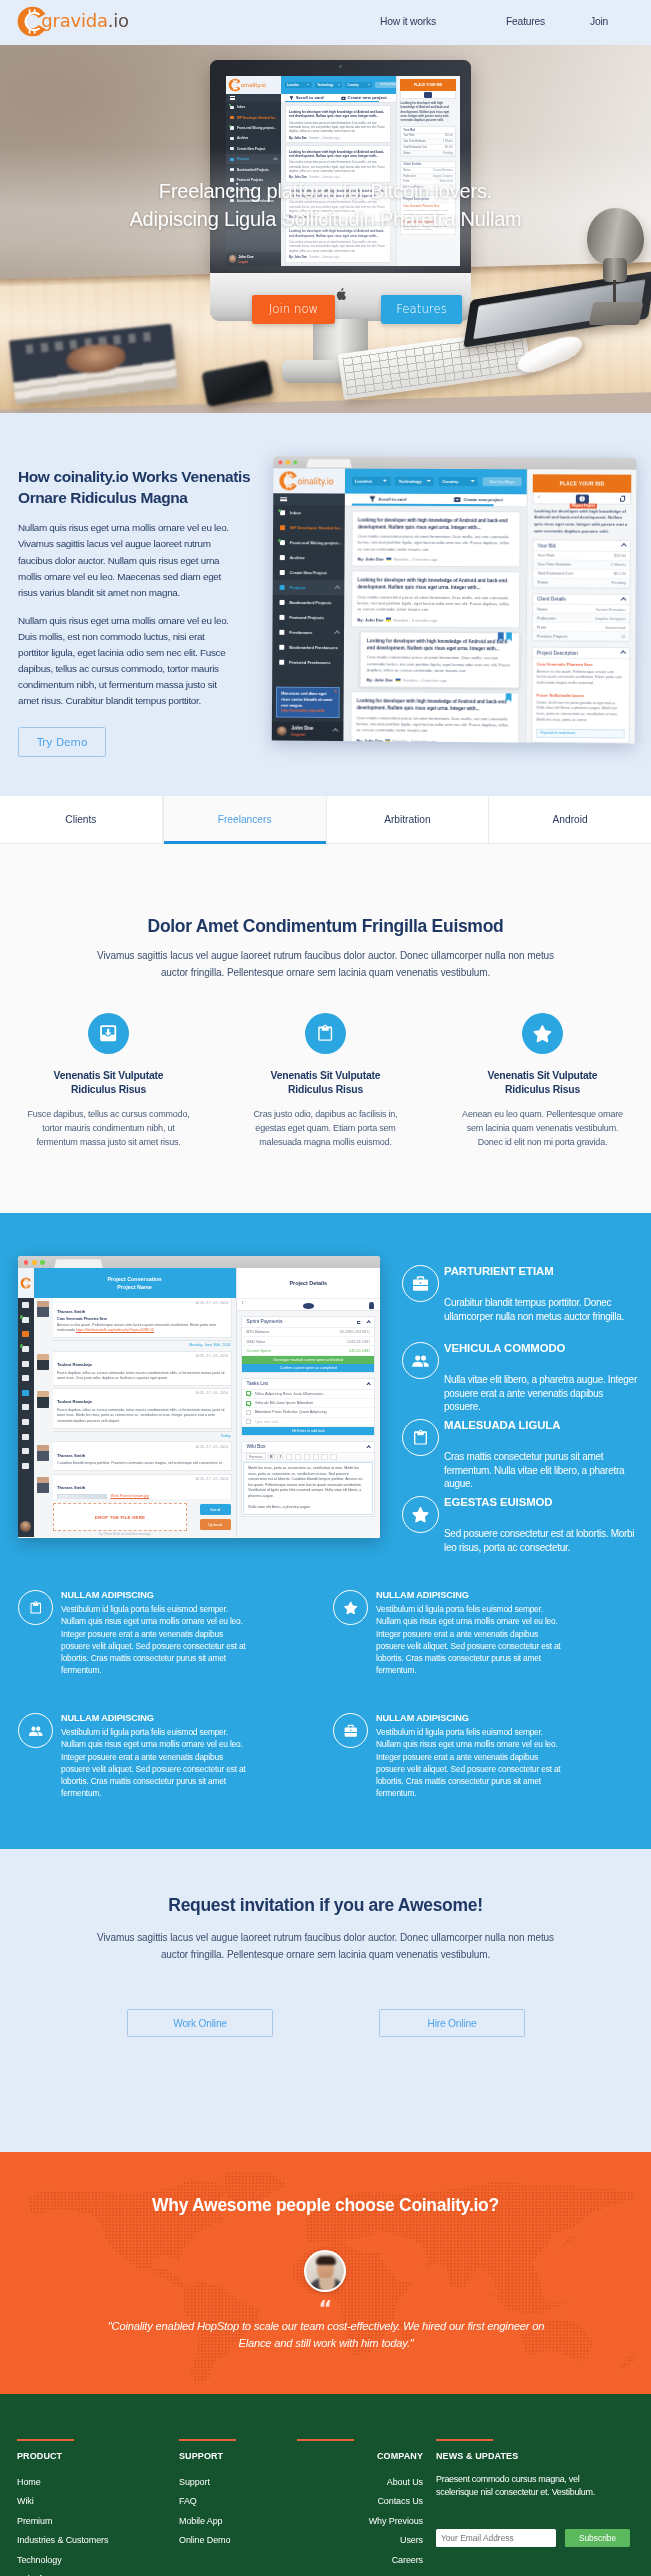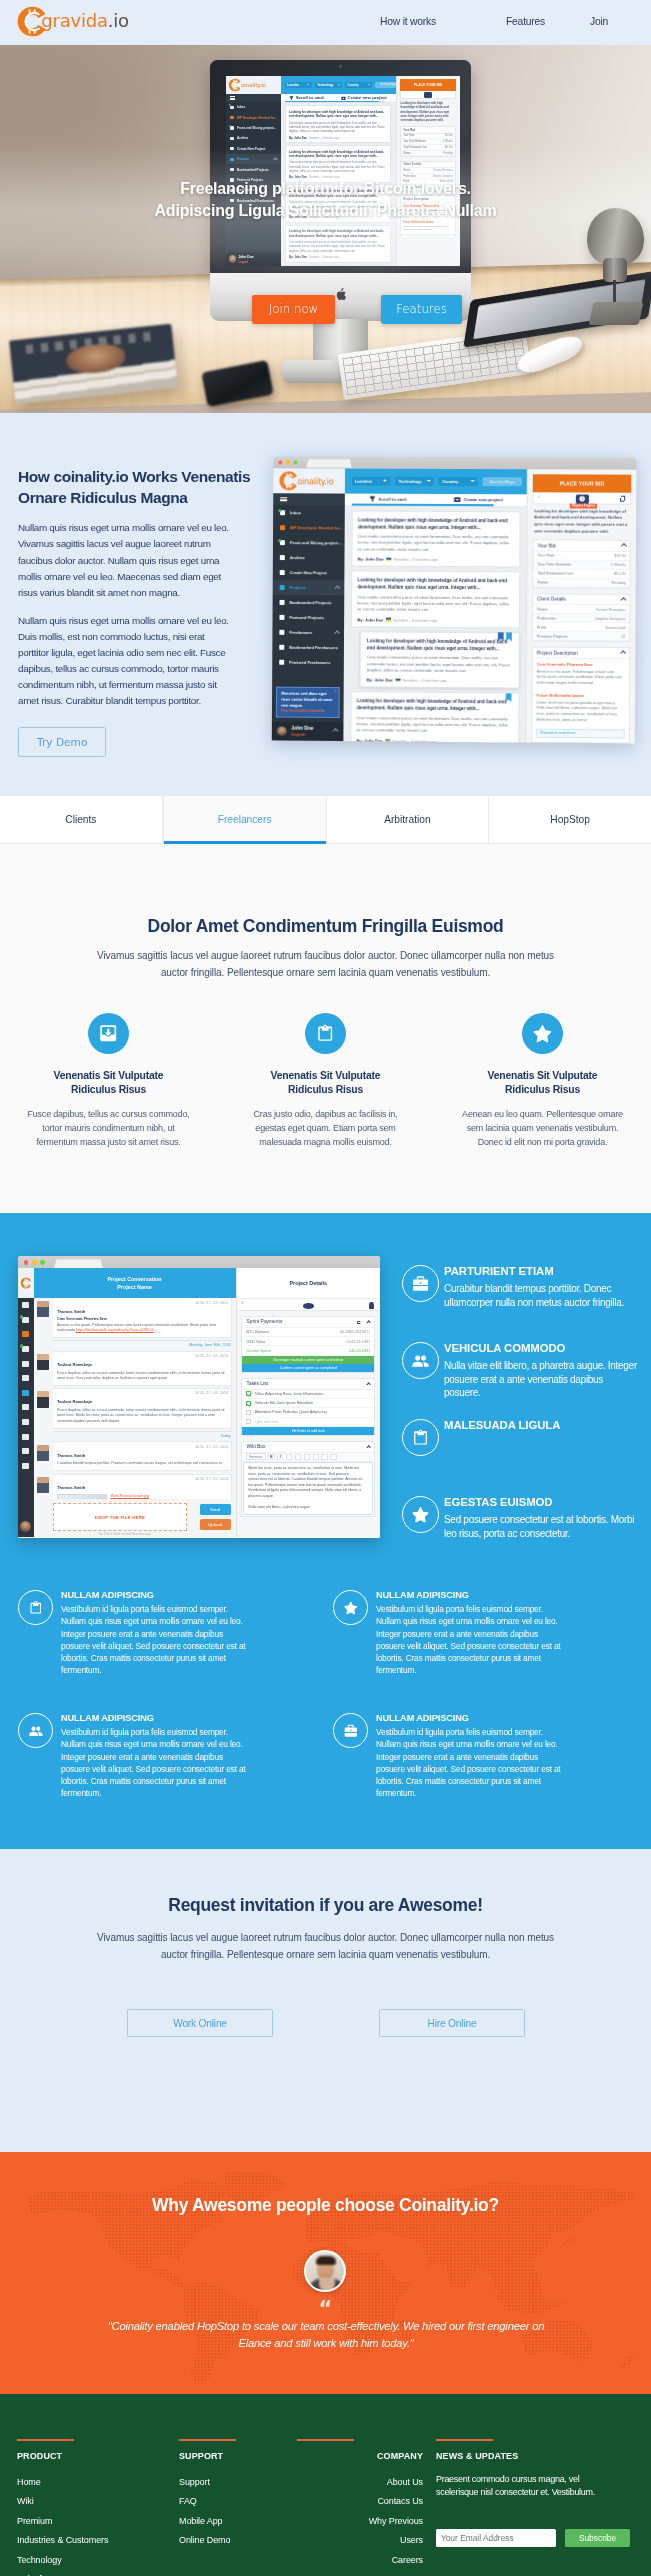--- a/index.html
+++ b/index.html
@@ -18,21 +18,21 @@
 .logo-text .t{color:#5b4f48;}
 
 .nav a{color:#2b3a5c;font-size:10.3px;text-decoration:none;display:block;letter-spacing:-0.2px;font-family:"Liberation Sans",sans-serif;}
 .nl1{position:absolute;left:380px;top:16.3px;}
 .nl2{position:absolute;left:506px;top:16.3px;}
 .nl3{position:absolute;left:590px;top:16.3px;}
 
 
 .hero{height:368px;position:relative;overflow:hidden;background:#b6a79c;}
 .hero-bg{position:absolute;inset:0;}
-.hero h1{position:absolute;left:0;right:0;top:133px;text-align:center;color:#fff;font-size:16px;font-weight:700;letter-spacing:-0.2px;text-shadow:0 0.8px 3.3px rgba(0,0,0,.3);font-family:"Liberation Sans",sans-serif;line-height:1.38;}
+.hero h1{position:absolute;left:0;right:0;top:133px;text-align:center;color:#fff;font-size:20px;font-weight:400;letter-spacing:-0.2px;text-shadow:0 0.8px 3.3px rgba(0,0,0,.3);font-family:"Liberation Sans",sans-serif;line-height:1.38;}
 .hero h1 .l2{display:block;}
 .hero-btns{position:absolute;left:0;top:0;width:651px;height:0;}
 .hero-btn{position:absolute;width:83px;height:29px;border:0;border-radius:2.4px;color:#fff;font-size:11.8px;font-family:"DejaVu Sans",sans-serif;font-weight:300;cursor:pointer;line-height:29px;text-align:center;padding:0;box-shadow:0 1.6px 4.9px rgba(0,0,0,.18);}
 .hero-btn.hb-orange{background:#f5601f;left:252px;top:250px;}
 .hero-btn.hb-blue{background:#2ba6e0;left:381px;top:250px;width:81px;}
 
 
 .works{background:#e2ecf9;padding-top:0;height:383px;position:relative;}
 .works-text{position:absolute;left:18px;top:54px;width:214px;}
 .works h2{width:244px;font-size:15.5px;color:#1f3864;font-weight:bold;line-height:1.33;letter-spacing:-0.4px;font-family:"Liberation Sans",sans-serif;}
@@ -55,21 +55,21 @@
 .circ{width:41px;height:41px;border-radius:50%;background:#2ba6e0;margin:0 auto;display:flex;align-items:center;justify-content:center;}
 .fcol h3{margin-top:14.7px;padding:0 14.7px;font-size:10.4px;color:#1f3864;font-weight:bold;line-height:1.42;letter-spacing:-0.2px;font-family:"Liberation Sans",sans-serif;}
 .fcol p{margin-top:9.8px;font-size:9px;color:#4a5e7c;line-height:1.55;letter-spacing:-0.2px;}
 
 
 .blue{background:#2ba6e0;padding-top:0;position:relative;height:636px;}
 .bfeat{position:absolute;left:402px;width:238px;}
 .bfeat .ring{position:absolute;left:0;top:0;width:37px;height:37px;border:1.6px solid #fff;border-radius:50%;display:flex;align-items:center;justify-content:center;}
 .bfeat .bt{margin-left:42px;}
 .bfeat h4{color:#fff;font-size:11.4px;font-weight:bold;letter-spacing:-0.1px;font-family:"Liberation Sans",sans-serif;}
-.bfeat p{color:#fff;font-size:10px;line-height:1.37;margin-top:5px;letter-spacing:-0.3px;}
+.bfeat p{color:#fff;font-size:10px;line-height:1.37;margin-top:19px;letter-spacing:-0.3px;}
 .bcard{position:absolute;width:232px;}
 .bcard .ring{position:absolute;left:0;top:0;width:35px;height:35px;border:1.6px solid #fff;border-radius:50%;display:flex;align-items:center;justify-content:center;}
 .bcard .bt{margin-left:43px;}
 .bcard h4{color:#fff;font-size:9.2px;font-weight:bold;letter-spacing:-0.1px;font-family:"Liberation Sans",sans-serif;}
 .bcard p{color:#fff;font-size:8.4px;line-height:1.45;margin-top:3.3px;letter-spacing:-0.2px;width:189px;}
 
 
 .invite{background:#e2ecf9;height:303px;position:relative;text-align:center;}
 .invite h2{position:absolute;left:0;top:46px;width:651px;font-size:17.5px;color:#1f3864;font-weight:bold;letter-spacing:-0.3px;font-family:"Liberation Sans",sans-serif;}
 .invite .sub{position:absolute;left:88px;top:80px;width:475px;font-size:10px;color:#3c4f6e;line-height:1.7;letter-spacing:-0.1px;}
@@ -880,21 +880,21 @@
         </div>
       </div>
     </div>
   </div>
 </div>
 
 <div class="tabs">
   <div class="tab">Clients</div>
   <div class="tab active">Freelancers</div>
   <div class="tab">Arbitration</div>
-  <div class="tab">HopStop</div>
+  <div class="tab">Android</div>
 </div>
 
 <div class="features">
   <h2>Dolor Amet Condimentum Fringilla Euismod</h2>
   <div class="sub">Vivamus sagittis lacus vel augue laoreet rutrum faucibus dolor auctor. Donec ullamcorper nulla non metus auctor fringilla. Pellentesque ornare sem lacinia quam venenatis vestibulum.</div>
   <div class="fcols">
     <div class="fcol">
       <div class="circ">
             <svg viewBox="0 0 24 24" width="20.4" height="20.4">
               <path d="M4.6 2.6h14.8c1.1 0 2 .9 2 2v14.8c0 1.1-.9 2-2 2H4.6c-1.1 0-2-.9-2-2V4.6c0-1.1.9-2 2-2zm.5 2.2c-.2 0-.4.2-.4.4v8.6h4.1l1.6 2h3.2l1.6-2h4.1V5.2c0-.2-.2-.4-.4-.4H5.1z" fill="#fff"></path>
@@ -1108,20 +1108,21 @@
     <span class="ring">
           <svg viewBox="0 0 24 24" width="19" height="19">
             <path d="M5.4 4.2h13.2c.9 0 1.6.7 1.6 1.6v13.4c0 .9-.7 1.6-1.6 1.6H5.4c-.9 0-1.6-.7-1.6-1.6V5.8c0-.9.7-1.6 1.6-1.6zm.5 2.1c-.2 0-.4.2-.4.4v12.4c0 .2.2.4.4.4h12.2c.2 0 .4-.2.4-.4V6.7c0-.2-.2-.4-.4-.4H5.9z" fill="#fff"></path>
             <path d="M7.9 4.6h8.2v4.5H7.9V4.6z" fill="#fff"></path>
             <circle cx="12" cy="4.4" r="2.3" fill="#fff"></circle>
             <circle cx="12" cy="4.4" r="1" fill="#2ba6e0"></circle>
           </svg>
         </span>
     <div class="bt">
           <h4>MALESUADA LIGULA</h4>
+          <p>Cras mattis consectetur purus sit amet fermentum. Nulla vitae elit libero, a pharetra augue.</p>
         </div>
   </div>
   <div class="bfeat" style="top:283px">
     <span class="ring">
           <svg viewBox="0 0 24 24" width="19" height="19" fill="#fff">
             <path d="M12 2.6c.3 0 .6.2.8.5l2.6 5.3 5.8.8c.4.1.7.3.8.7.1.4 0 .8-.3 1l-4.2 4.1 1 5.8c.1.4-.1.8-.4 1-.3.2-.7.3-1.1.1L12 19.2l-5.2 2.7c-.4.2-.8.1-1.1-.1-.3-.2-.5-.6-.4-1l1-5.8-4.2-4.1c-.3-.3-.4-.7-.3-1 .1-.4.4-.6.8-.7l5.8-.8L11 3.1c.2-.3.5-.5 1-.5z"></path>
           </svg>
         </span>
     <div class="bt">
           <h4>EGESTAS EUISMOD</h4>

